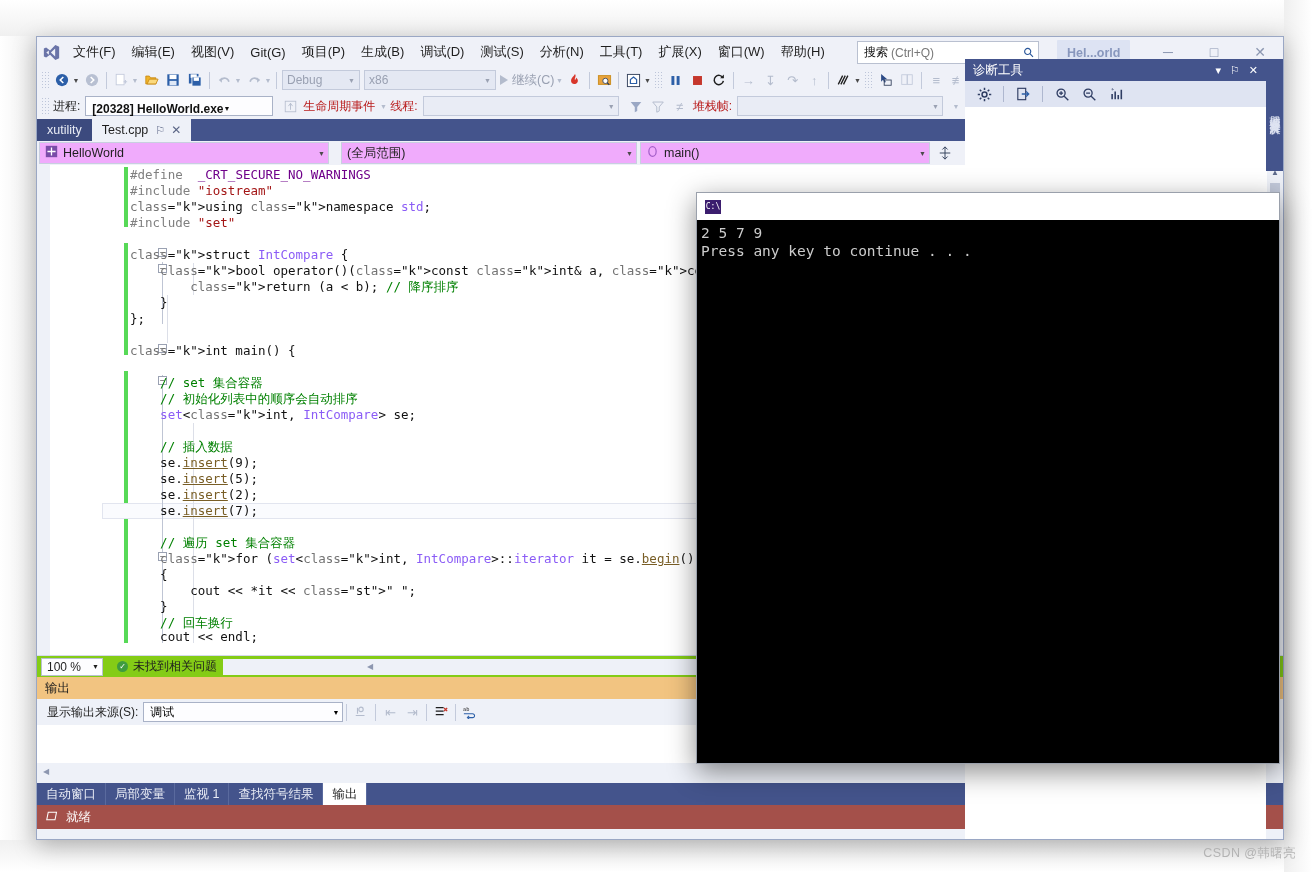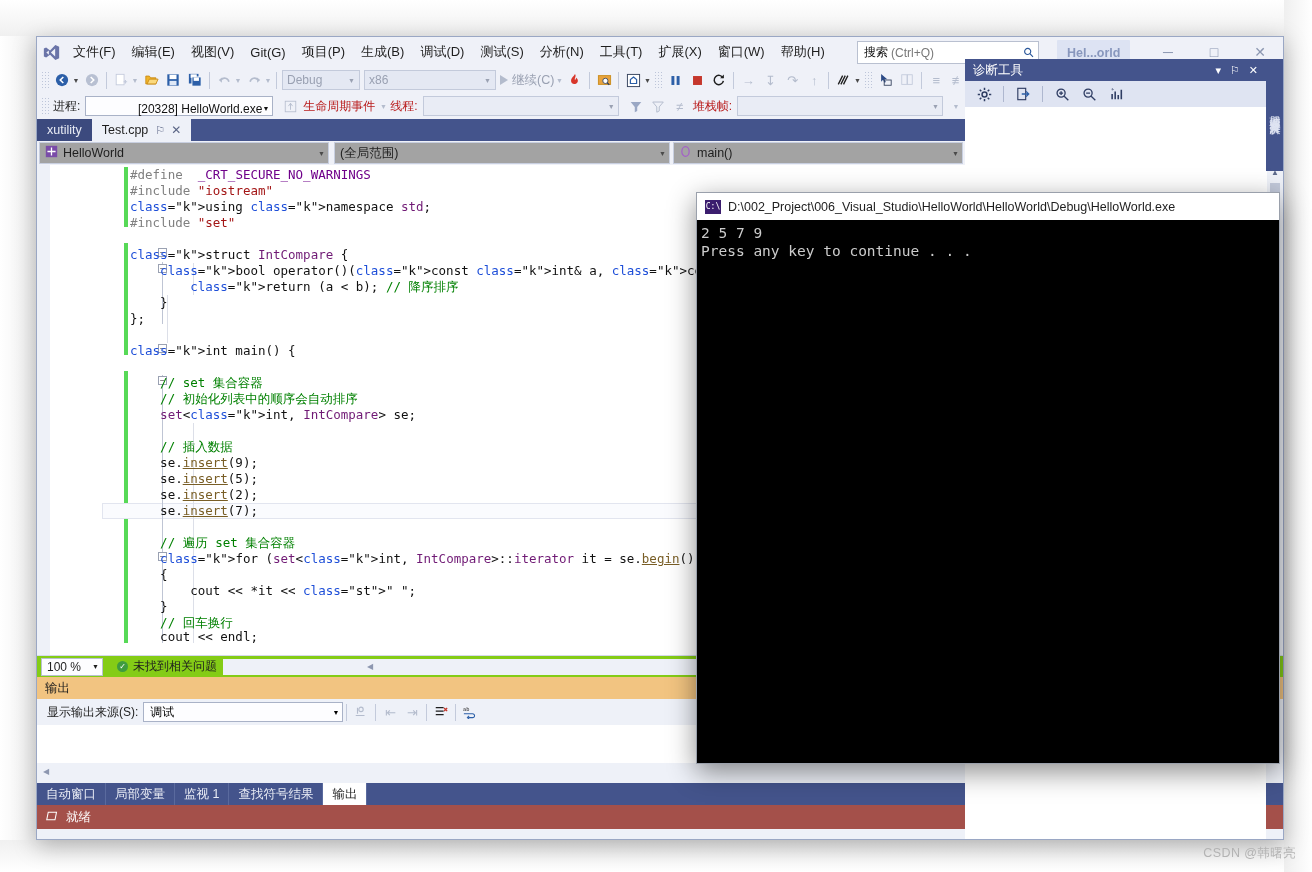--- a/index.html
+++ b/index.html
@@ -88,21 +88,21 @@
   .liveshare { display:flex; align-items:center; gap:5px; font-size:12.5px; color:#1e1e1e;
                position:absolute; right:46px; top:3px; }
 
   
   .toolbar2 { height:26px; background:#eff1f8; display:flex; align-items:center;
               padding-left:2px; position:relative; }
   .lbl { font-size:12px; color:#1e1e1e; margin:0 5px 0 2px; white-space:nowrap; }
   .lbl.dis { color:#b91c1c; }
   .combo-on {
     height:20px; background:#fdfdff; border:1px solid #a9b2c7; font-size:12px; color:#111;
-    display:flex; align-items:center; padding:5px 3px 0 6px; justify-content:flex-end;
+    display:flex; align-items:center; padding:5px 3px 0 6px; justify-content:flex-start;font-weight:bold;
   }
   .combo-empty {
     height:20px; background:#e9ecf5; border:1px solid #c3cadb; font-size:12px;
     display:flex; align-items:center; padding:0 3px; justify-content:flex-end; color:#9aa1b2;
   }
 
   
   .tabstrip { height:22px; background:#44548c; display:flex; align-items:stretch; position:relative; }
   .tab { display:flex; align-items:center; padding:0 10px; font-size:12.5px; white-space:nowrap; }
   .tab.inactive { background:#3c4a7e; color:#e9ecf5; }
@@ -110,44 +110,44 @@
   .tab .pin { margin-left:7px; font-size:11px; color:#5a6585; }
   .tab .x   { margin-left:6px; font-size:12px; color:#5a6585; }
   .tabright { position:absolute; right:0; top:0; height:22px; display:flex; align-items:stretch; }
   .tabright .tab.sel { background:#5a6a9e; color:#ffffff; }
   .trbtn { width:17px; display:flex; align-items:center; justify-content:center;
            color:#dfe4f2; font-size:11px; background:#44548c; }
 
   
   .navbar { height:24px; background:#eff1f8; display:flex; align-items:center; position:relative; }
   .navcombo {
-    height:22px; background:#a3a3a3; border:1px solid #c8cfe0; font-size:12.5px; color:#1e1e1e;
+    height:22px; background:#f0abfc; border:1px solid #c8cfe0; font-size:12.5px; color:#1e1e1e;
     display:flex; align-items:center; padding:0 3px 0 5px; justify-content:space-between;
   }
   .navcombo .nc { font-size:7px; color:#4a4a4a; }
   .navcombo .lbl2 { display:flex; align-items:center; gap:5px; overflow:hidden; white-space:nowrap; }
 
   
   .editorwrap { position:relative; background:#ffffff; }
   .ed-selbar { position:absolute; left:0; top:0; width:13px; height:100%; background:#eef1f8; }
   .gutter { position:absolute; left:13px; top:0; width:52px; height:100%; background:#ffffff; }
   .ln { position:absolute; right:6px; font-size:12.5px; color:#2b91af;
         font-family:"DejaVu Sans Mono","Liberation Mono",monospace; text-align:right; }
   .chbar { position:absolute; width:4px; background:#57d957; left:87px; }
   .codearea { position:absolute; left:65px; top:0; right:0; height:100%; overflow:hidden; }
   .cline {
     position:absolute; left:28px; white-space:pre; font-size:12.5px; line-height:16px;
     font-family:"DejaVu Sans Mono","Liberation Mono",monospace; color:#111;
   }
-  .k  { color:#1d4ed8; }   
+  .k  { color:#737373; }   
   .pp { color:#808080; }   
   .mc { color:#6f008a; }   
   .st { color:#a31515; }   
   .cm { color:#008000; }   
-  .ty { color:#701a75; }   
+  .ty { color:#8b5cf6; }   
   .fn { color:#795e26;text-decoration:underline; }
   .caret-line { position:absolute; left:65px; right:0; height:16px;
                 border:1px solid #e2e5ef; background:#fafbfe; }
   .fold { position:absolute; width:9px; height:9px; border:1px solid #9aa1b2;
           background:#fff; font-size:8px; line-height:7px; text-align:center; color:#555;
           font-family:"DejaVu Sans Mono",monospace; }
   .foldline { position:absolute; width:1px; background:#bfc5d4; }
   .guide { position:absolute; width:1px; background:#dcdfe8; }
 
   
@@ -511,21 +511,21 @@
           <span>
             <svg width="13" height="13" viewBox="0 0 16 16">
                 <rect x="1" y="1" width="14" height="14" fill="#7a4ca8"></rect>
                 <path d="M3 8h10M8 3v10" stroke="#fff" stroke-width="1.6"></path>
               </svg>
           </span>
           <span>HelloWorld</span>
         </span>
         <span class="nc">▼</span>
       </div>
-      <div class="navcombo" style="width:336px; margin-left:5px">
+      <div class="navcombo" style="width:296px; margin-left:12px">
         <span class="lbl2">(全局范围)</span>
         <span class="nc">▼</span>
       </div>
       <div class="navcombo" style="width:290px; margin-left:3px">
         <span class="lbl2">
           <span>
             <svg width="13" height="13" viewBox="0 0 16 16">
                 <ellipse cx="8" cy="8" rx="4.5" ry="6" fill="none" stroke="#a45fc9" stroke-width="1.5"></ellipse>
               </svg>
           </span>
@@ -776,20 +776,19 @@
             </svg>
         </div>
       </div>
       <div class="diag-body"></div>
     </div>
   </div>
 
   <div id="console">
     <div class="con-title">
       <span class="con-ico">C:\</span>
-      <span>D:\002_Project\006_Visual_Studio\HelloWorld\HelloWorld\Debug\HelloWorld.exe</span>
     </div>
     <div class="con-body">2 5 7 9
 Press any key to continue . . .</div>
   </div>
 
   <div class="watermark">CSDN @韩曙亮</div>
 </div>
 
 </body></html>

